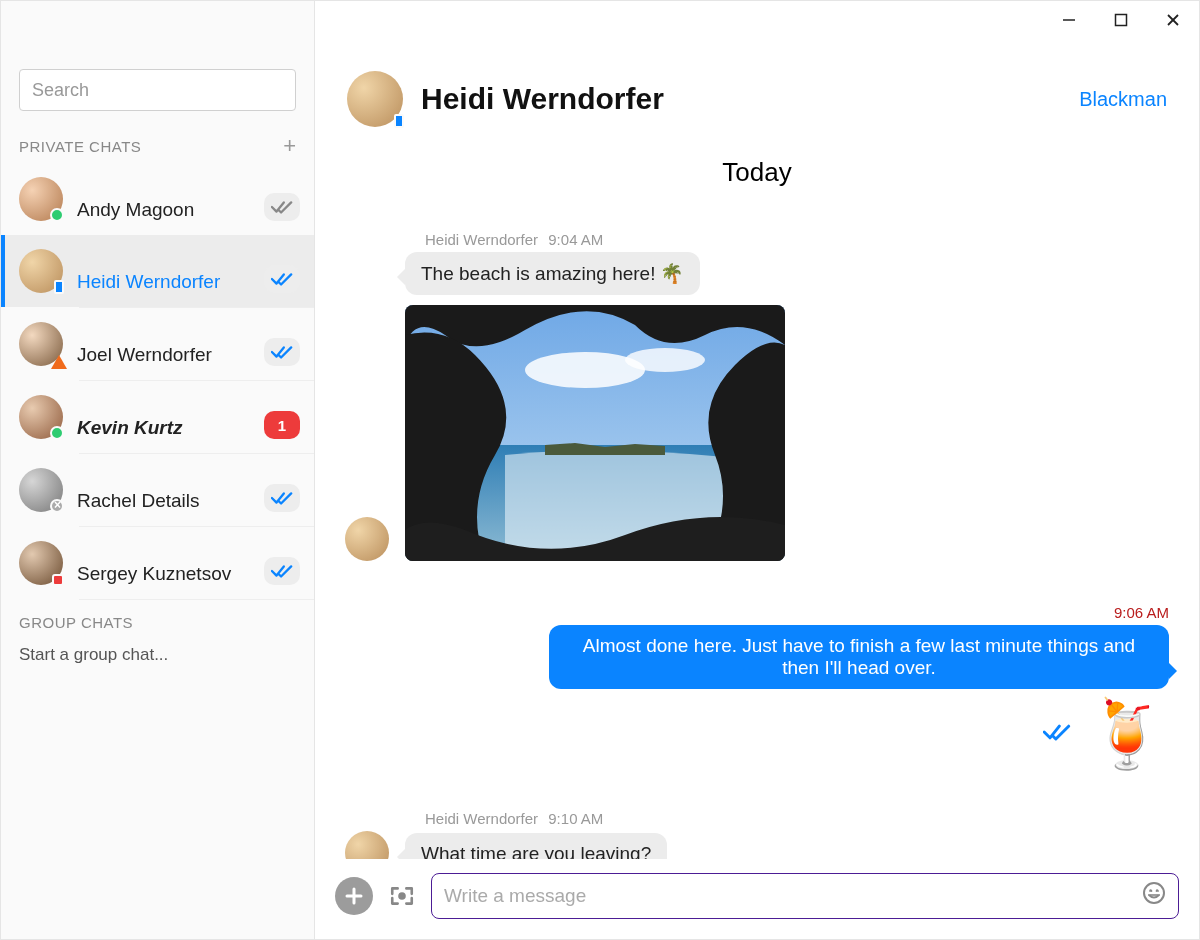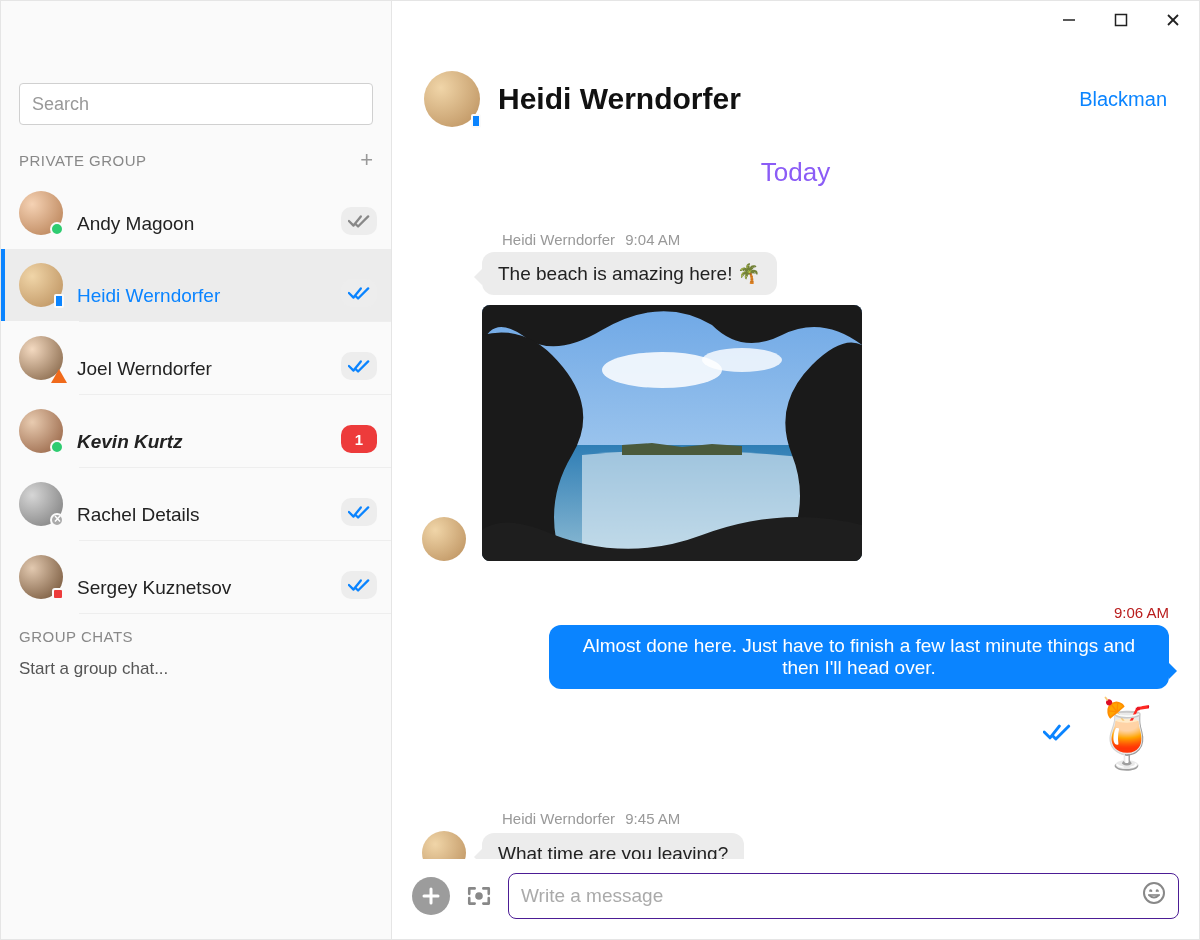--- a/index.html
+++ b/index.html
@@ -11,26 +11,26 @@
     overflow: hidden;
   }
   .app {
     display: flex;
     width: 1200px;
     height: 940px;
     border: 1px solid #e5e5e5;
   }
   
   .sidebar {
-    width: 391px;
+    width: 314px;
     border-right: 1px solid #e5e5e5;
     background: #fafafa;
     display: flex;
     flex-direction: column;
-    padding-top: 32px;
+    padding-top: 18px;
   }
   .search-wrap { padding: 50px 18px 10px 18px; }
   .search {
     width: 100%;
     height: 42px;
     border: 1px solid #d0d0d0;
     border-radius: 4px;
     padding: 0 12px;
     font-size: 18px;
     color: #777;
@@ -190,21 +190,21 @@
   }
   .messages {
     flex: 1;
     overflow-y: auto;
     padding: 0 30px 20px 30px;
   }
   .day-label {
     text-align: center;
     font-size: 26px;
     font-weight: 300;
-    color: #8b5cf6;
+    color: #000000;
     margin: 10px 0 30px 0;
   }
   .msg-group { margin-bottom: 22px; margin-top: 43px; }
   .msg-meta { font-size: 15px; color: #999; margin: 0 0 4px 80px; }
   .msg-meta .sender { color: #999; margin-right: 6px; }
   .msg-row {
     display: flex;
     align-items: flex-end;
   }
   .msg-row .avatar { width: 44px; height: 44px; margin-right: 16px; }
@@ -302,21 +302,21 @@
 <body>
 
 <div class="app">
 
   <aside class="sidebar">
     <div class="search-wrap">
       <input class="search" type="text" placeholder="Search" style="">
     </div>
 
     <div class="section-header">
-      <span class="section-title">PRIVATE GROUP</span>
+      <span class="section-title">PRIVATE CHATS</span>
       <span class="plus-icon">+</span>
     </div>
 
     <ul class="chat-list">
 
       <li class="chat-item">
         <div class="avatar andy">
           <span class="presence online"></span>
         </div>
         <span class="chat-name">Andy Magoon</span>
@@ -473,21 +473,21 @@
                 <path d="M1 8 L6 13 L14 3 M8 11 L11 14 L22 3" fill="none" stroke="currentColor" stroke-width="2.5" stroke-linecap="round" stroke-linejoin="round"></path>
               </svg>
           </span>
           <span class="emoji-big">🍹</span>
         </div>
       </div>
 
       <div class="msg-group">
         <div class="msg-meta">
           <span class="sender">Heidi Werndorfer</span>
-          <span>9:45 AM</span>
+          <span>9:10 AM</span>
         </div>
         <div class="msg-row">
           <div class="avatar heidi"></div>
           <div class="bubble in">What time are you leaving?</div>
         </div>
       </div>
     </div>
 
     <div class="composer">
       <div class="comp-btn add">

